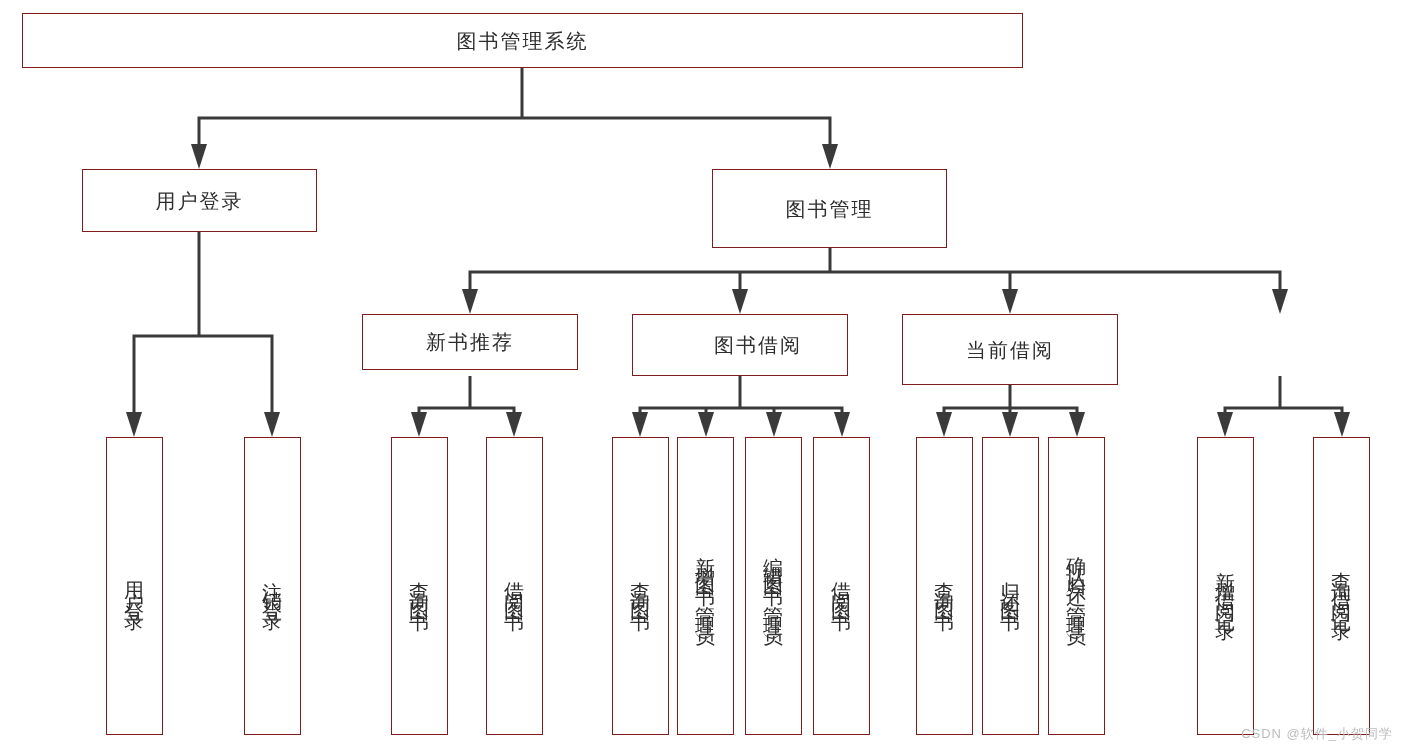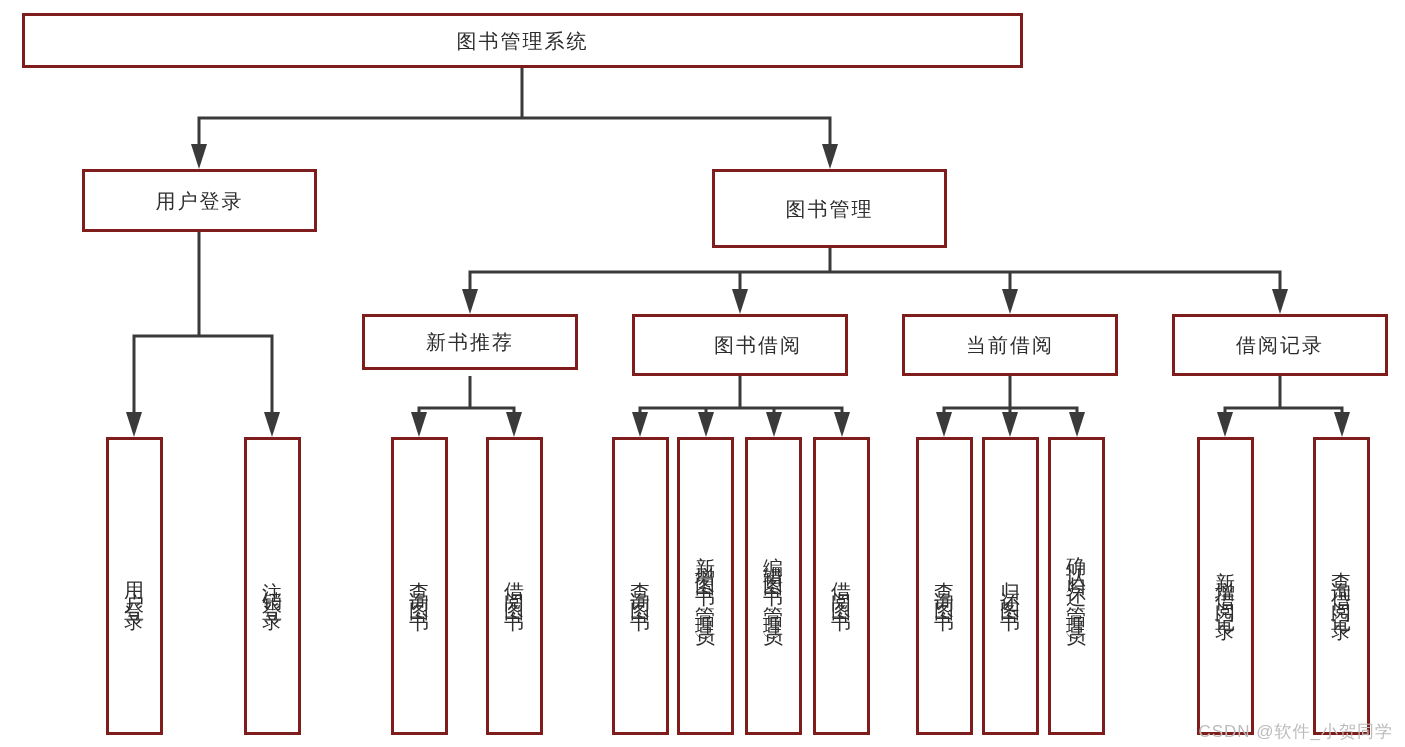--- a/index.html
+++ b/index.html
@@ -13,21 +13,21 @@
   }
   #wires {
     position: absolute;
     left: 0; top: 0;
     pointer-events: none;
   }
   .node {
     position: absolute;
     box-sizing: border-box;
     background: #ffffff;
-    border: 3px solid #7f1d1d;
+    border: 1px solid #7f1d1d;
     color: #2d2d2d;
     display: flex;
     align-items: center;
     justify-content: center;
     text-align: center;
     z-index: 2;
   }
   .h-node {
     font-size: 20px;
     letter-spacing: 2px;
@@ -37,21 +37,21 @@
     writing-mode: vertical-rl;
     text-orientation: mixed;
     font-size: 20px;
     letter-spacing: 10px;
     line-height: 1;
   }
   #watermark {
     position: absolute;
     right: 12px;
     bottom: 4px;
-    font-size: 17px;
+    font-size: 13px;
     letter-spacing: 1px;
     color: #bcbcbc;
     z-index: 3;
     white-space: nowrap;
     margin-top: 22px;
   }
 </style>
 </head>
 <body>
 
@@ -97,22 +97,21 @@
     </g>
   </svg>
 
   <div class="node h-node" style="left:22px; top:13px; width:1001px; height:55px;">图书管理系统</div>
 
   <div class="node h-node" style="left:82px; top:169px; width:235px; height:63px;">用户登录</div>
   <div class="node h-node" style="left:712px; top:169px; width:235px; height:79px;">图书管理</div>
 
   <div class="node h-node" style="left:362px; top:314px; width:216px; height:56px;">新书推荐</div>
   <div class="node h-node" style="left:632px; top:314px; width:216px; height:62px;padding-left:36px;">图书借阅</div>
-  <div class="node h-node" style="left:902px; top:314px; width:216px; height:62px;">当前借阅</div>
-  <div class="node h-node" style="left:1172px; top:314px; width:216px; height:62px;">借阅记录</div>
+  <div class="node h-node" style="left:902px; top:314px; width:216px; height:71px;">当前借阅</div>
 
   <div class="node v-node" style="left:106px; top:437px; width:57px; height:298px;">用户登录</div>
   <div class="node v-node" style="left:244px; top:437px; width:57px; height:298px;">注销登录</div>
 
   <div class="node v-node" style="left:391px; top:437px; width:57px; height:298px;">查询图书</div>
   <div class="node v-node" style="left:486px; top:437px; width:57px; height:298px;">借阅图书</div>
 
   <div class="node v-node" style="left:612px; top:437px; width:57px; height:298px;">查询图书</div>
   <div class="node v-node" style="left:677px; top:437px; width:57px; height:298px;">新增图书（管理员）</div>
   <div class="node v-node" style="left:745px; top:437px; width:57px; height:298px;">编辑图书（管理员）</div>

